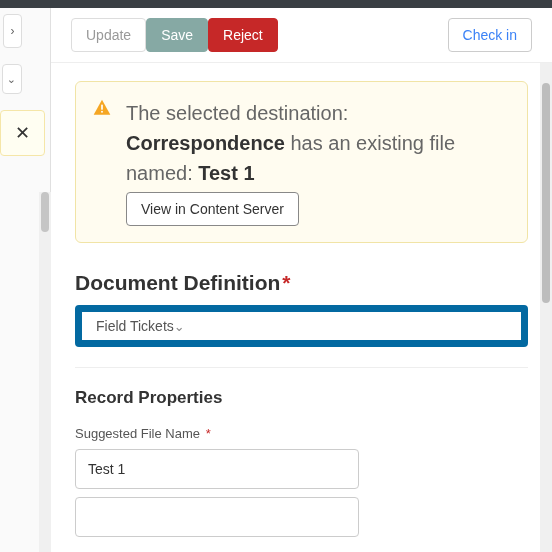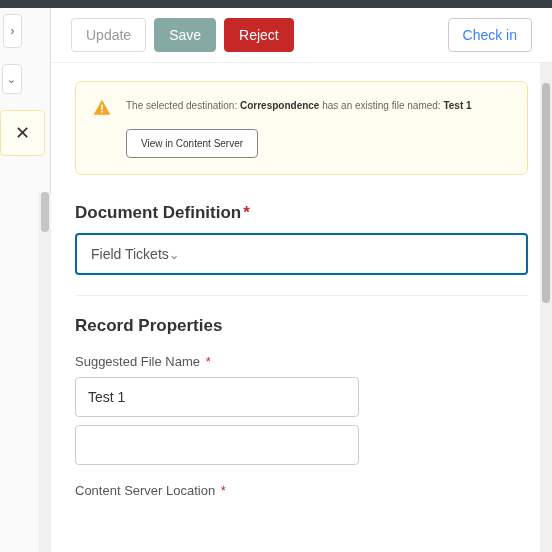--- a/index.html
+++ b/index.html
@@ -7,38 +7,38 @@
 .top-bar { height: 8px; background: #3a3f44; }
 .page { display: flex; height: 544px; }
 .left-rail { width: 51px; background: #fafafa; border-right: 1px solid #e0e0e0; display: flex; flex-direction: column; align-items: stretch; position: relative; }
 .rail-chev { height: 34px; background: #fff; border: 1px solid #ddd; border-radius: 4px; margin: 6px 28px 6px 3px; display: flex; align-items: center; justify-content: center; color: #666; cursor: pointer; font-size: 12px; }
 .rail-select { height: 30px; background: #fff; border: 1px solid #ddd; border-radius: 4px; margin: 10px 28px 6px 2px; display: flex; align-items: center; justify-content: flex-end; padding: 0 5px; color: #666; cursor: pointer; font-size: 11px; }
 .rail-close-wrap { background: #fffef2; border: 1px solid #f5e6a8; border-radius: 4px; margin: 10px 5px 8px 0; height: 46px; display: flex; align-items:center; justify-content:center;}
 .rail-close { width: 42px; height: 46px; display: flex; align-items: center; justify-content: center; font-size: 18px; color: #333; cursor: pointer; }
 .rail-scroll { position: absolute; right: -1px; top: 184px; bottom: 0; width: 12px; background: #f0f0f0; }
 .rail-scroll-thumb { position:absolute; top:0; width:8px; left:2px; height:40px; background:#c5c5c5; border-radius:4px; }
 .main { flex: 1; background: #fff; position: relative; display:flex; flex-direction:column; }
-.action-bar { display: flex; align-items: center; padding: 10px 20px; border-bottom: 1px solid #eee; gap: 8px; }
+.action-bar { display: flex; align-items: center; padding: 10px 20px; border-bottom: 1px solid #eee; }
 .btn { border: 1px solid #ccc; background: #fff; border-radius: 4px; padding: 8px 14px; font-size: 14px; cursor: pointer; color: #3b82f6; }
 .btn-update { color: #999; border-color: #ddd; }
 .btn-reject { background: #c62828; color: #fff; border-color: #c62828; }
 .btn-save { background: #86a9a4; color: #fff; border-color: #86a9a4; }
 .spacer { flex: 1; }
 .btn-checkin { }
 .content { flex:1; overflow:hidden; padding: 18px 24px 0 24px; position:relative;}
 .scroll-right { position:absolute; top:0; right:0; bottom:0; width:12px; background:#f0f0f0;}
 .scroll-thumb { position:absolute; top:20px; width:8px; left:2px; height:220px; background:#bdbdbd; border-radius:4px;}
 .alert { background: #fffcf0; border: 1px solid #f1e4a6; border-radius: 6px; padding: 16px 16px 16px 50px; position: relative; }
 .alert-icon { position: absolute; left: 16px; top: 16px; width: 20px; height: 20px; }
-.alert-text { font-size: 10px; color: #666; line-height: 1.5; }
+.alert-text { font-size: 20px; color: #666; line-height: 1.5; }
 .alert-text b { color: #333; font-weight: 600; }
-.btn-view { margin-top: 16px; border: 1px solid #888; background: #fff; border-radius: 4px; padding: 8px 14px; font-size: 10px; cursor: pointer; color: #333; }
-.section-title { font-size: 17px; font-weight: 600; margin-top: 28px; }
+.btn-view { margin-top: 4px; border: 1px solid #888; background: #fff; border-radius: 4px; padding: 8px 14px; font-size: 14px; cursor: pointer; color: #333; }
+.section-title { font-size: 21px; font-weight: 600; margin-top: 28px; }
 .req { color: #c62828; margin-left: 2px; }
-.select-box { margin-top: 10px; border: 2px solid #0369a1; border-radius: 4px; height: 42px; display: flex; align-items: center; padding: 0 14px; justify-content: flex-start; cursor: pointer; color: #555; }
+.select-box { margin-top: 10px; border: 7px solid #0369a1; border-radius: 4px; height: 42px; display: flex; align-items: center; padding: 0 14px; justify-content: flex-start; cursor: pointer; color: #555; }
 .chev-down { color: #888; font-size: 13px; }
 .divider { border: none; border-top: 1px solid #eee; margin: 20px 0; }
 .sub-title { font-size: 17px; font-weight: 700; }
 .field-label { font-size: 13px; color: #555; margin-top: 18px; }
 .text-input { margin-top: 8px; width: 284px; border: 1px solid #ccc; border-radius: 4px; height: 40px; padding: 0 12px; font-size: 14px; color: #333; background: #fff; }
 .text-input-full { width: 284px; }
 </style>
 </head>
 <body>
 

